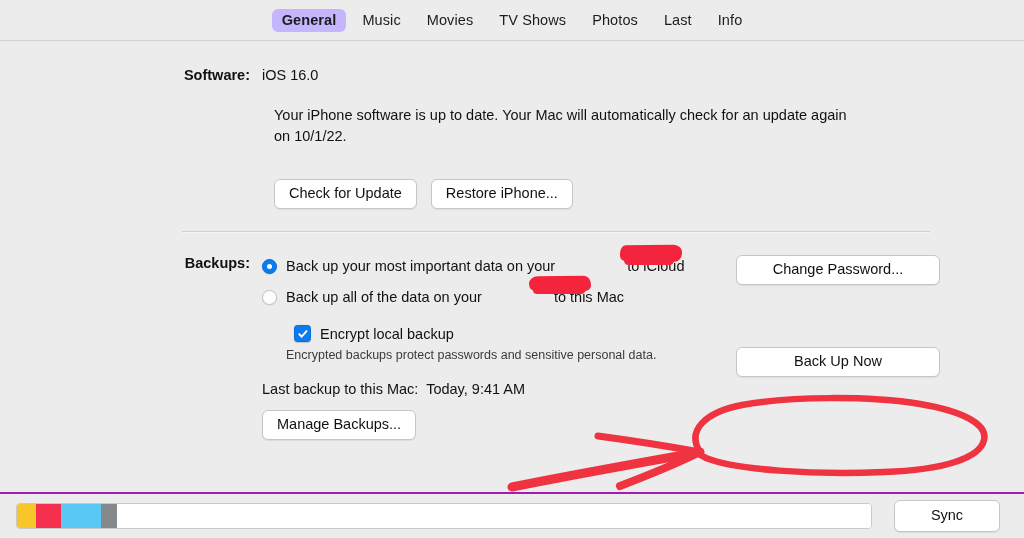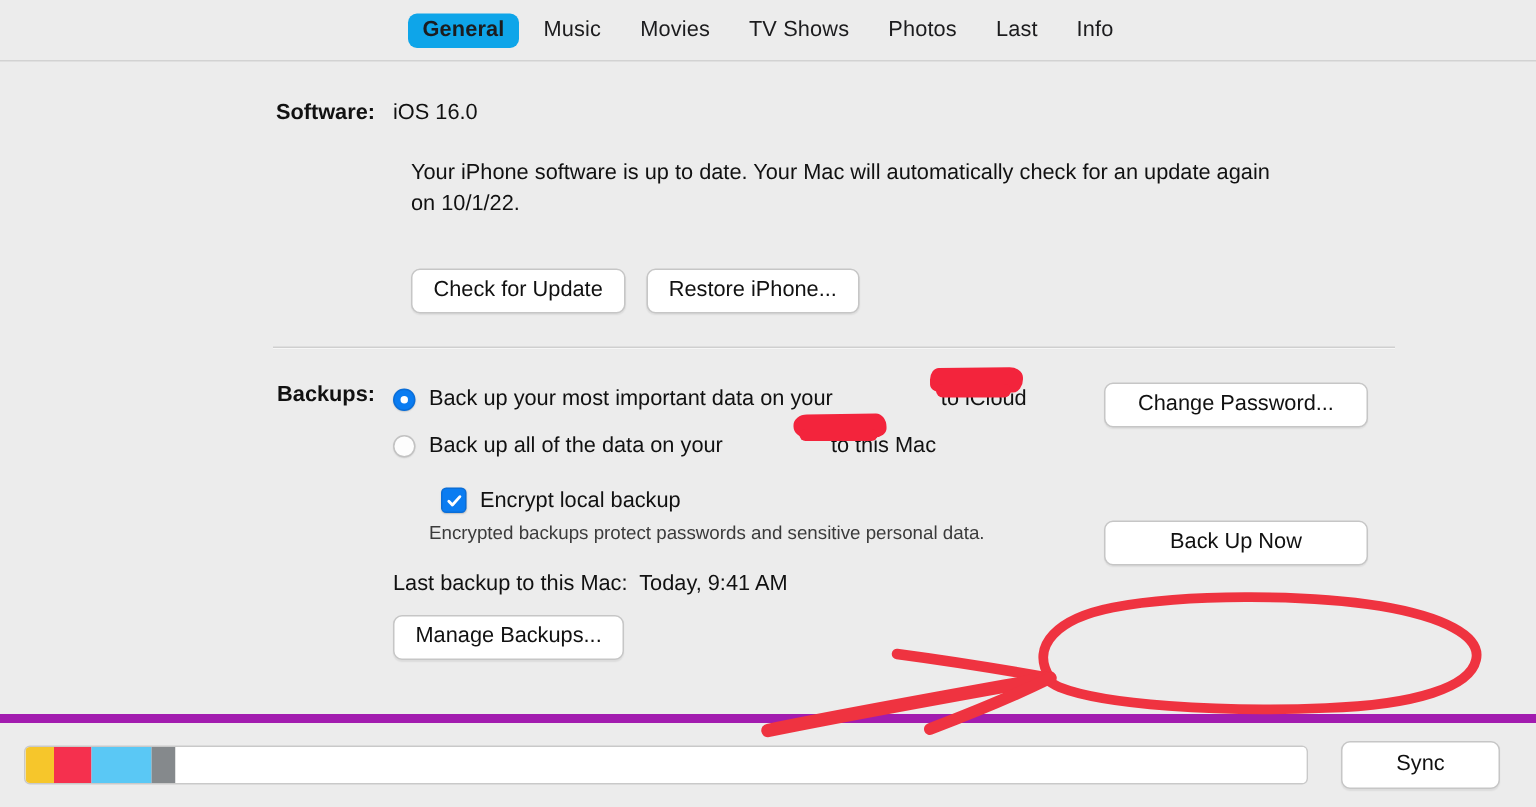--- a/index.html
+++ b/index.html
@@ -29,21 +29,21 @@
   }
   .tab {
     font-size: 14.5px;
     color: #1c1c1e;
     padding: 3px 10px 4px 10px;
     border-radius: 6px;
     letter-spacing: 0.1px;
     white-space: nowrap;
   }
   .tab.selected {
-    background: #0ea5e9;
+    background: #c4b5fd;
     font-weight: 700;
   }
 
   
   .content {
     position: relative;
     padding: 0;
   }
 
   .row {
@@ -196,21 +196,21 @@
     margin-top: 19px;
   }
 
   .manage-row {
     margin-top: 13px;
   }
 
   
   .right-btn {
     position: absolute;
-    width: 176px;
+    width: 204px;
     text-align: center;
     padding-left: 0;
     padding-right: 0;
   }
   #btn-change-password { top: 0px;   left: 474px; }
   #btn-backup-now      { top: 92px;  left: 474px; }
   #btn-restore-backup  { top: 130px; left: 474px; }
 
   
   .redact {
@@ -249,23 +249,23 @@
     pointer-events: none;
     z-index: 40;
   }
 
   
   .bottombar {
     position: absolute;
     left: 0;
     bottom: 0;
     width: 1024px;
-    height: 62px;
+    height: 46px;
     background: #ececec;
-    border-top: 6px solid #a21caf;
+    border-top: 2px solid #a21caf;
     box-sizing: border-box;
     display: flex;
     align-items: center;
     z-index: 20;
   }
   .capacity {
     margin-left: 16px;
     width: 856px;
     height: 26px;
     background: #ffffff;

